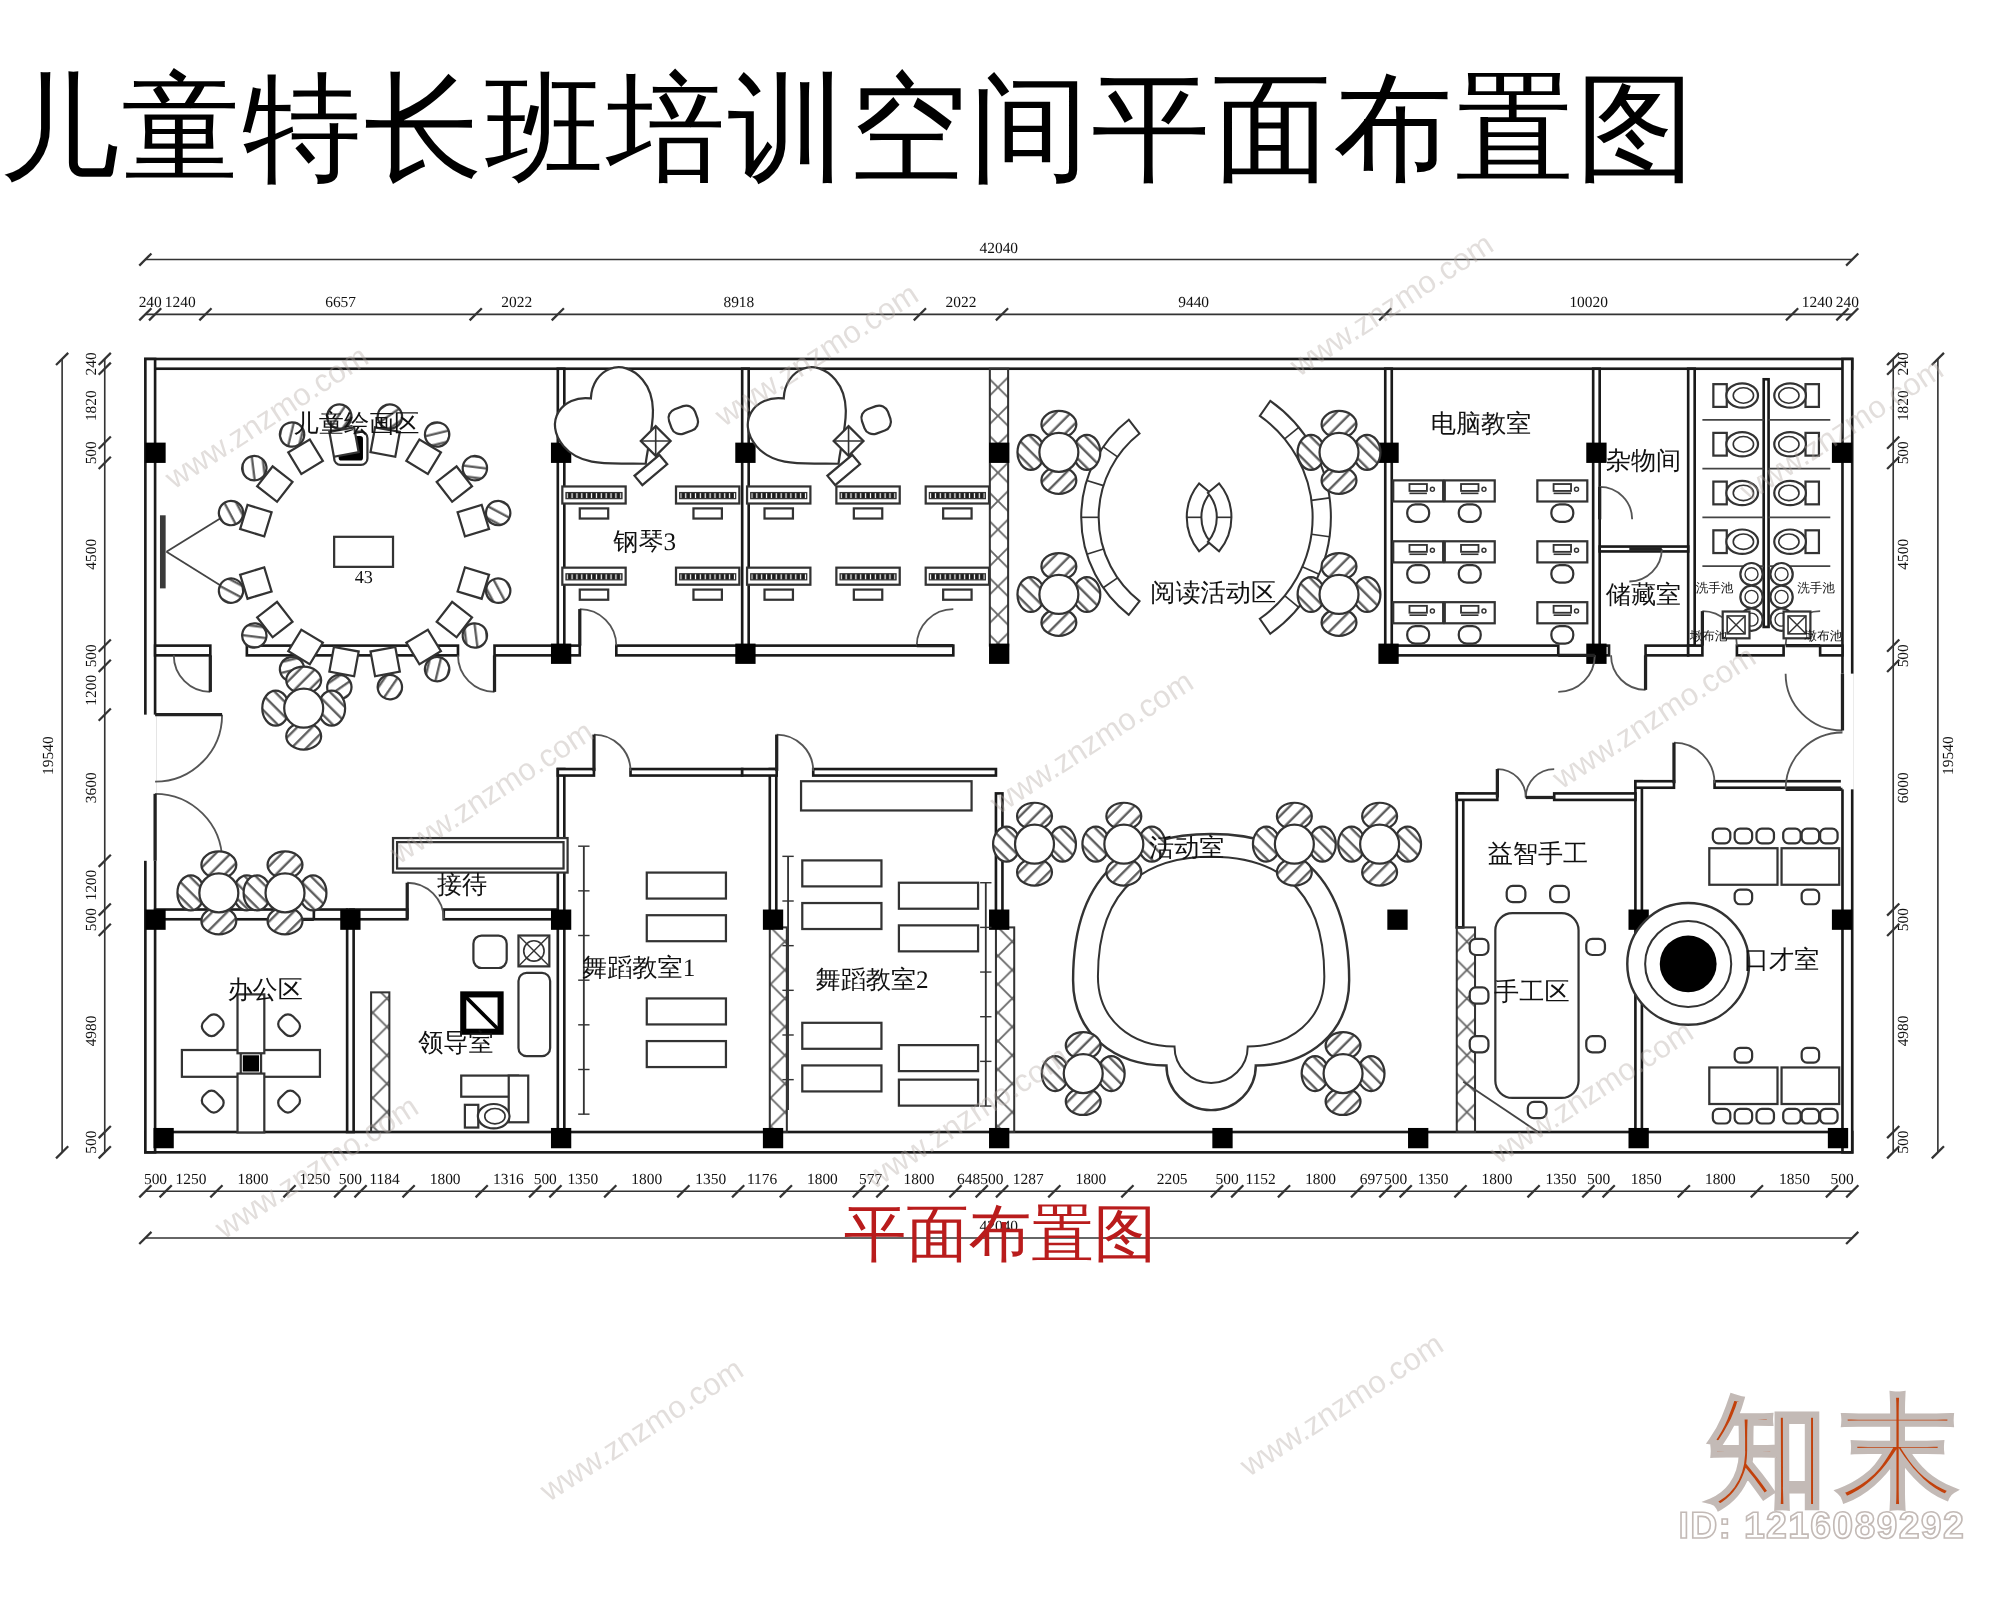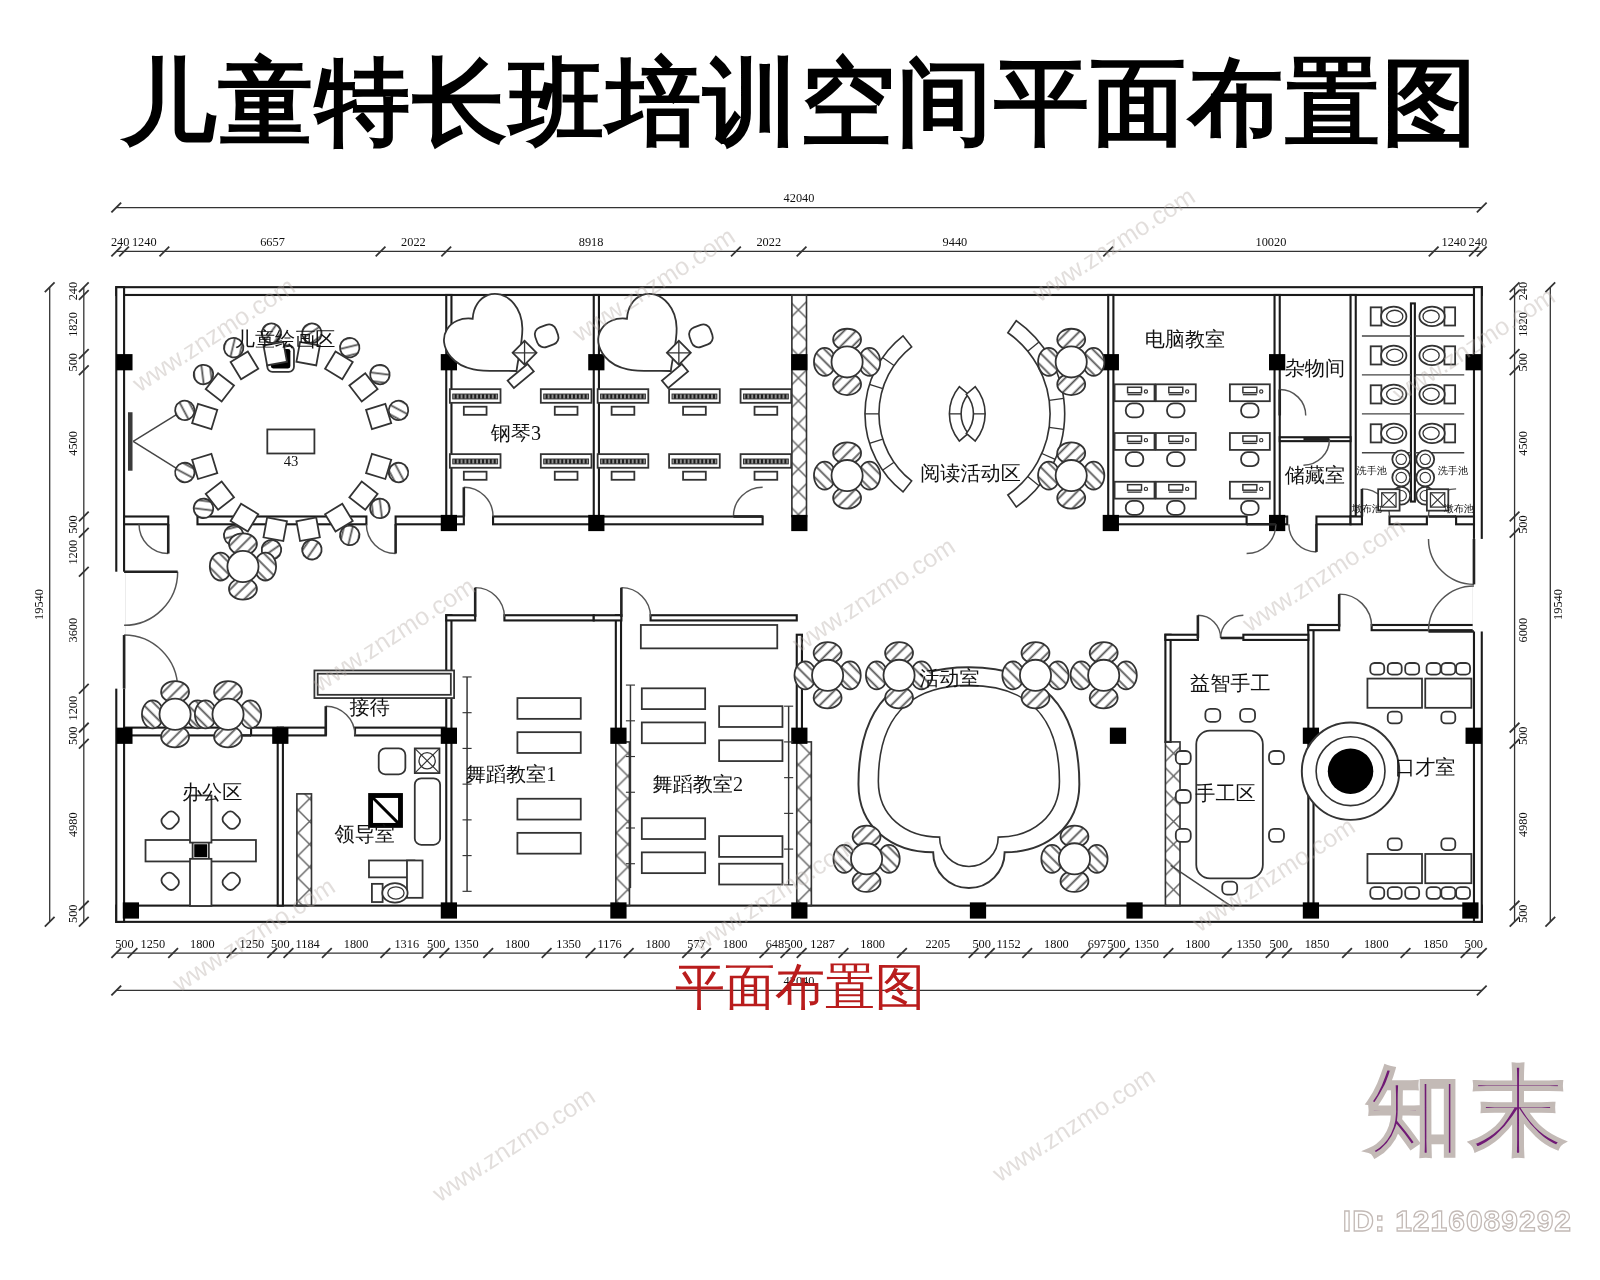--- a/index.html
+++ b/index.html
@@ -1,24 +1,24 @@
 <!DOCTYPE html>
 <html><head>
 <meta charset="utf-8">
 <style>
   html,body{margin:0;padding:0;}
   body{width:1600px;height:1280px;background:#fff;position:relative;overflow:hidden;
        font-family:"Liberation Serif",serif;}
-  .title{margin-top:40px;text-align:center;font-size:95px;font-weight:700;color:#000;
+  .title{margin-top:40px;text-align:left;font-size:95px;font-weight:400;color:#000;
          letter-spacing:2px;white-space:nowrap;}
   .plan-wrap{position:absolute;left:20px;top:180px;width:1560px;height:838px;}
   .subtitle{position:absolute;left:0;top:954px;width:1600px;text-align:center;
             font-size:50px;color:#b91c1c;}
-  .brand{position:absolute;right:26px;top:1048px;font-size:96px;font-weight:700;
-         color:#701a75;-webkit-text-stroke:2px #c3bab6;letter-spacing:8px;}
+  .brand{position:absolute;right:26px;top:1098px;font-size:96px;font-weight:700;
+         color:#c2410c;-webkit-text-stroke:2px #c3bab6;letter-spacing:8px;}
   .plan-id{position:absolute;right:28px;top:1204px;font-size:30px;color:#fff;
            -webkit-text-stroke:1.3px #c3bab6;font-family:"Liberation Sans",sans-serif;
            letter-spacing:1px;font-weight:bold;}
   .wm{position:absolute;font-size:25px;color:rgba(178,168,162,0.38);
       transform:rotate(-33deg);white-space:nowrap;font-family:"Liberation Sans",sans-serif;}
   svg text{font-family:"Liberation Serif",serif;fill:#111;}
 </style>
 </head>
 <body>
 

